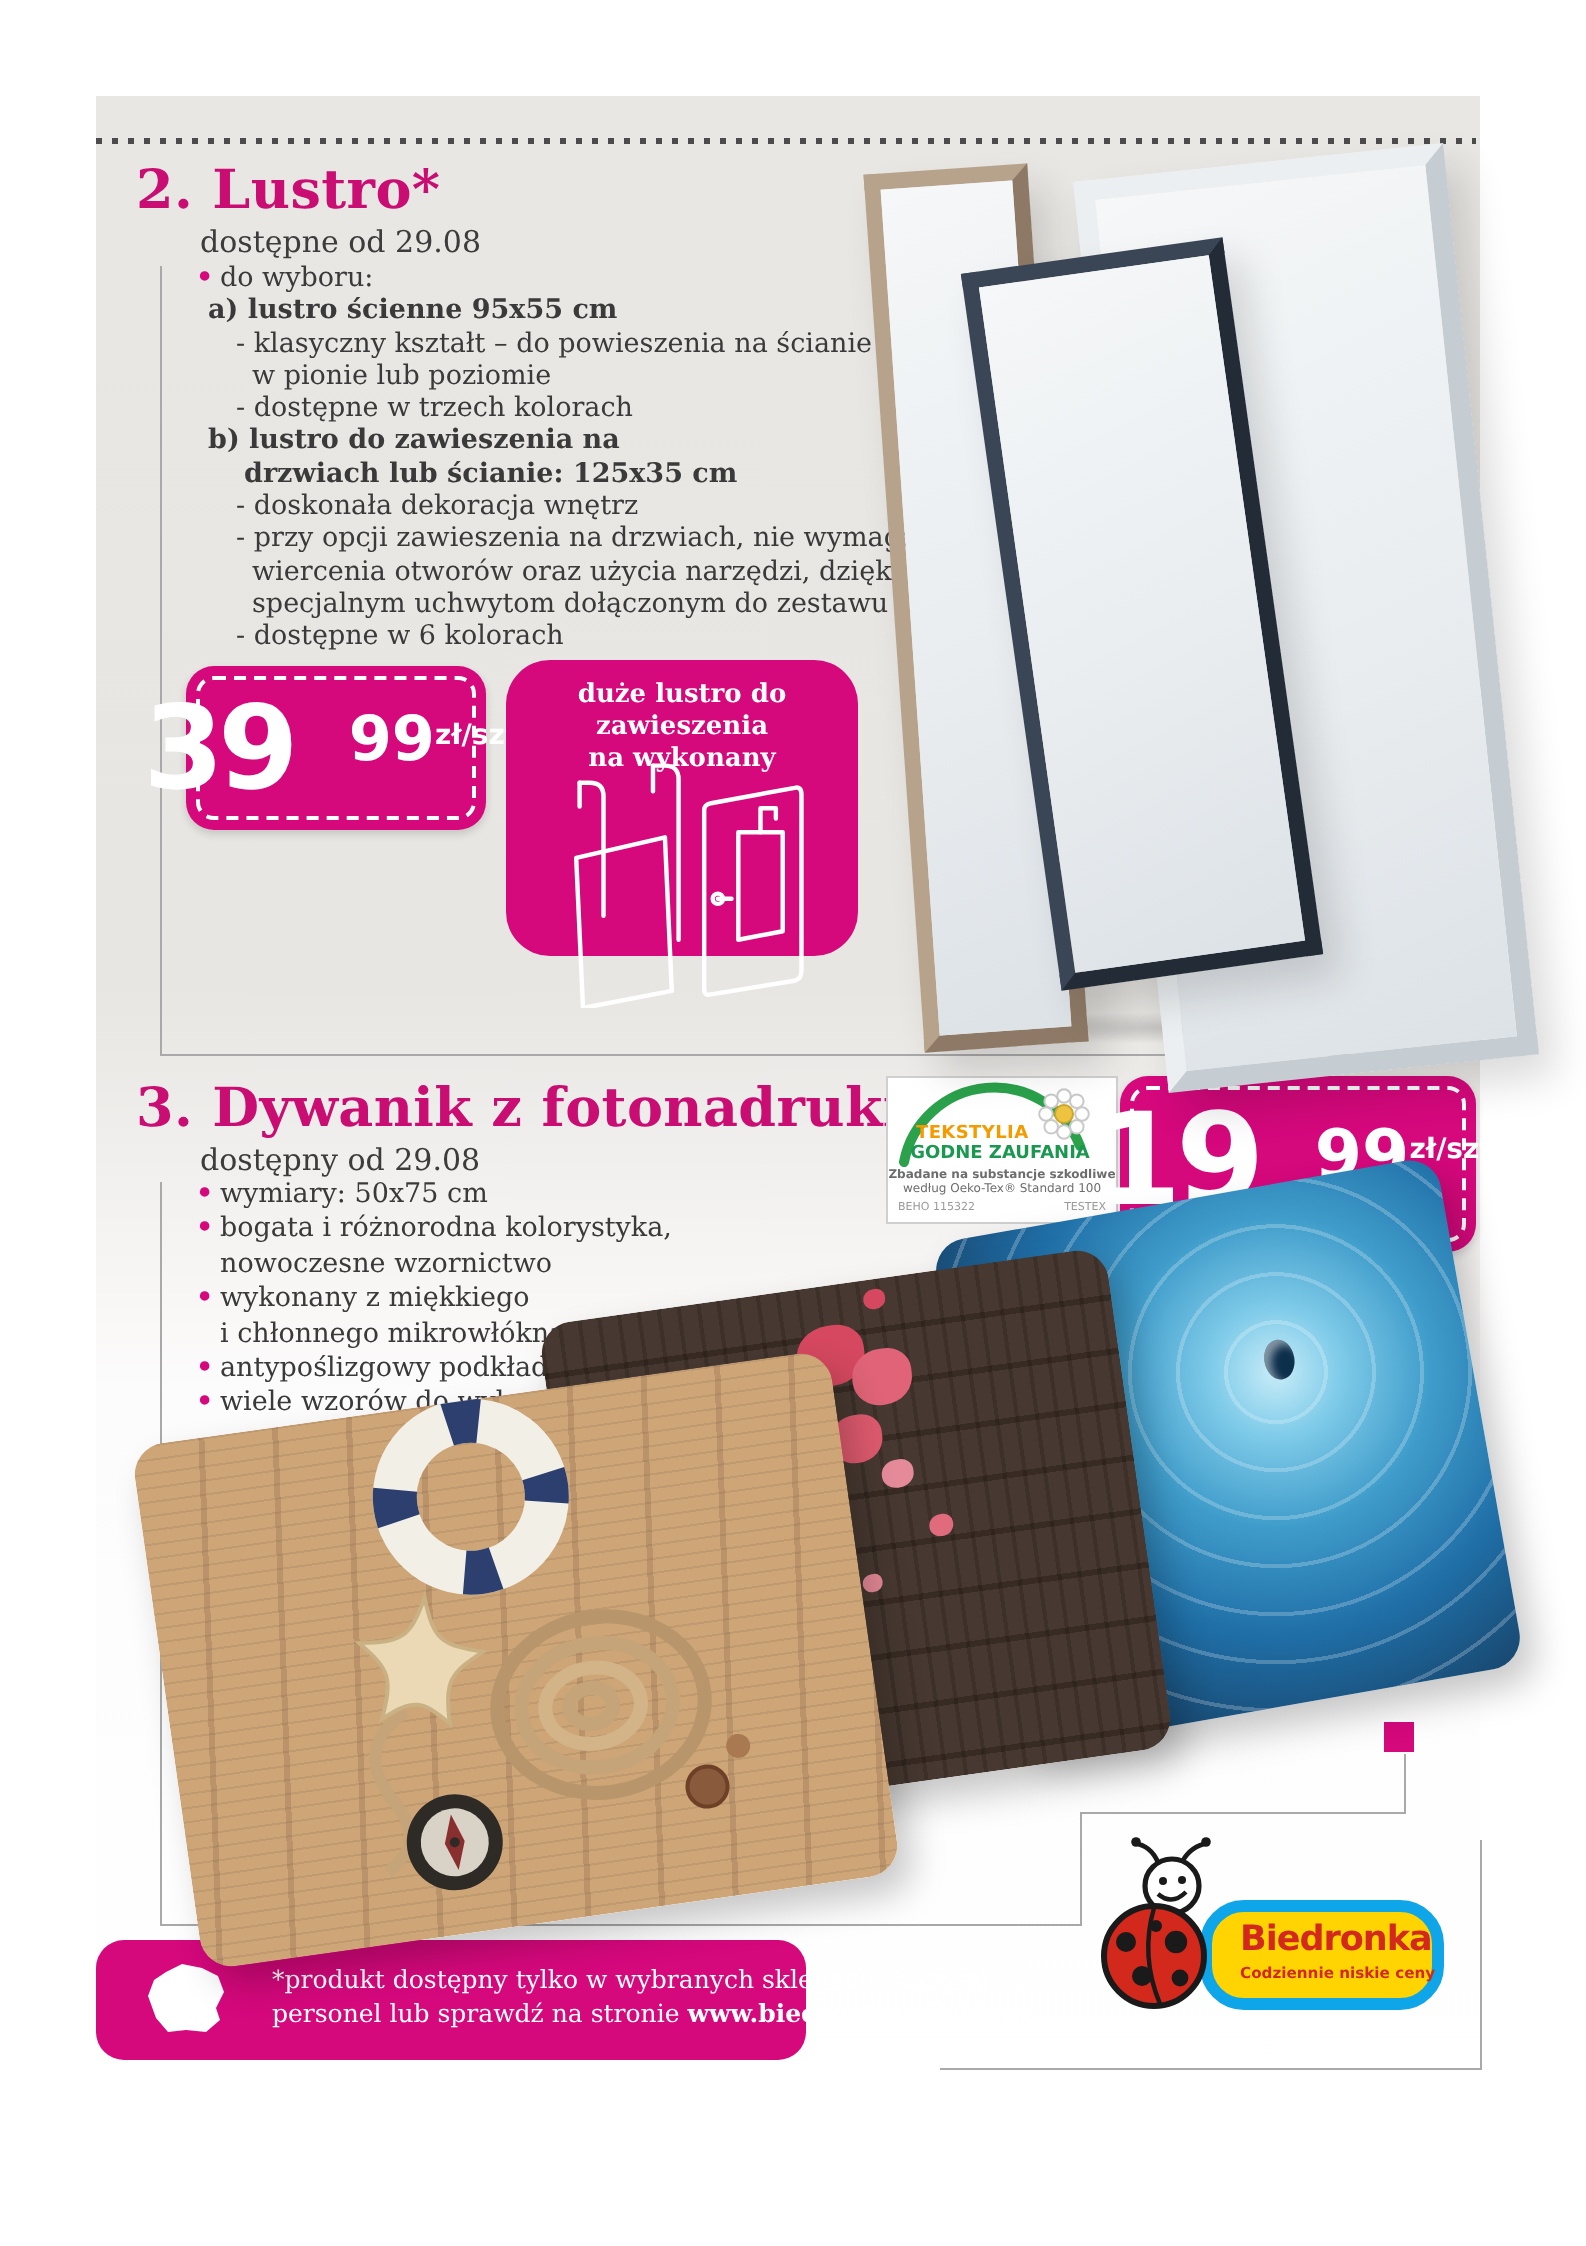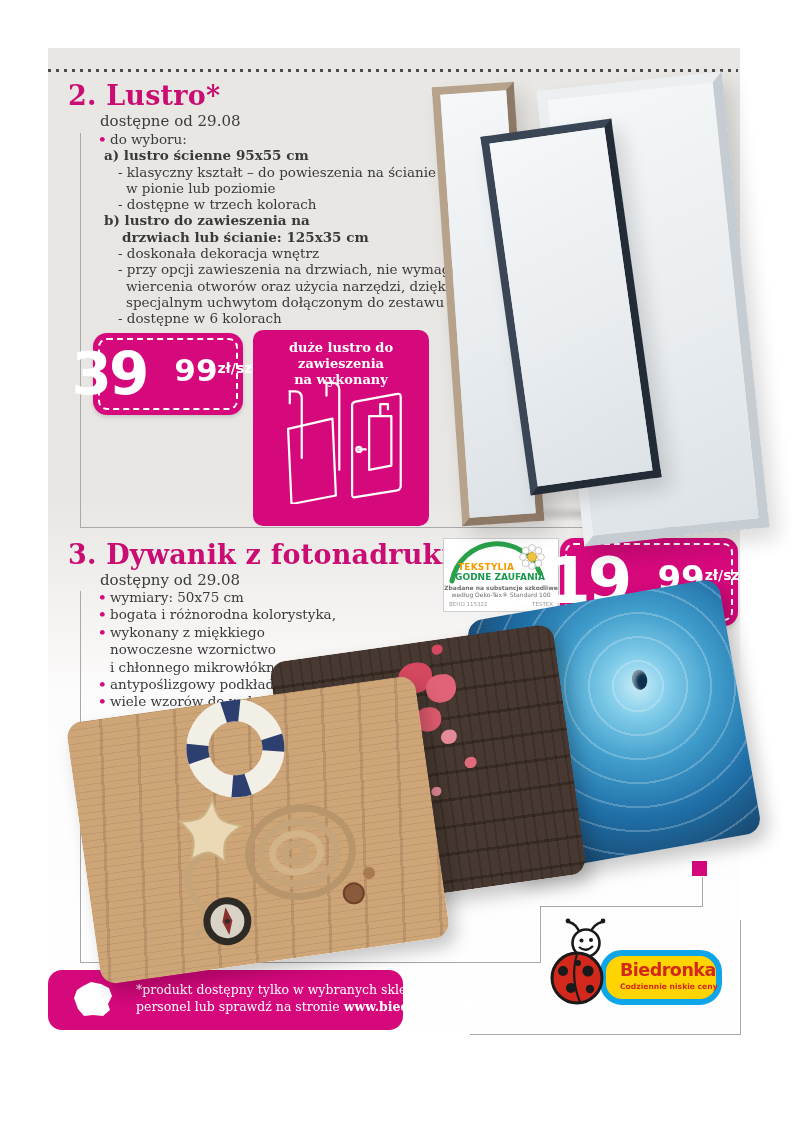--- a/index.html
+++ b/index.html
@@ -27,21 +27,21 @@
   .badge .dashed{position:absolute;inset:5px;border:2px dashed #ffffff;border-radius:9px;}
   .badge .inner{position:absolute;inset:0;display:flex;align-items:center;justify-content:center;
     color:#fff;font-family:"DejaVu Sans",sans-serif;font-weight:bold;gap:25px;}
   .badge .amount{font-size:58px;line-height:.9;letter-spacing:-3px;}
   .badge .col{display:flex;flex-direction:row;align-items:flex-start;margin-left:3px;margin-top:-8px;}
   .badge .cents{font-size:31px;line-height:.85;}
   .badge .unit{font-size:14px;margin-top:3px;}
   .badge.big .amount{font-size:64px;}
   .badge.big .cents{font-size:34px;}
   
-  .infobox{position:absolute;left:253px;top:330px;width:176px;height:196px;background:#d5087c;border-radius:10px;}
+  .infobox{position:absolute;left:253px;top:330px;width:176px;height:148px;background:#d5087c;border-radius:22px;}
   .infobox .cap{position:absolute;top:10px;left:0;right:0;text-align:center;color:#fff;
     font-size:13px;font-weight:bold;line-height:16px;}
   
   .mirror{position:absolute;box-shadow:8px 12px 20px rgba(0,0,0,.14);}
   .mirror .glass{position:absolute;inset:0;background:linear-gradient(160deg,#f5f7f8 0%,#e9edf0 55%,#dde2e6 100%);}
   .m-brown{left:447px;top:84px;width:66px;height:424px;border:8px solid;
     border-color:#b7a28c #8d7965 #8d7965 #b7a28c;transform:rotate(-4deg);z-index:2;}
   .m-white{left:560px;top:80px;width:166px;height:438px;border:10px solid;
     border-color:#eceff1 #c5ccd2 #c5ccd2 #eceff1;transform:rotate(-6deg);z-index:3;}
   .m-navy{left:505px;top:126px;width:116px;height:346px;border:8px solid;
@@ -170,22 +170,22 @@
   <div class="line" style="left:540px;top:906px;width:1px;height:57px;"></div>
   <div class="line" style="left:540px;top:906px;width:163px;height:1px;"></div>
   <div class="line" style="left:702px;top:877px;width:1px;height:30px;"></div>
   <div class="sq" style="left:692px;top:861px;"></div>
   <div class="line" style="left:740px;top:920px;width:1px;height:115px;"></div>
   <div class="line" style="left:470px;top:1034px;width:271px;height:1px;"></div>
 
   <div class="list s3list" style="left:98px;top:589px;">
     <div class="li dot">wymiary: 50x75 cm</div>
     <div class="li dot">bogata i różnorodna kolorystyka,</div>
+    <div class="li">nowoczesne wzornictwo</div>
     <div class="li dot">wykonany z miękkiego</div>
-    <div class="li">nowoczesne wzornictwo</div>
     <div class="li">i chłonnego mikrowłókna</div>
     <div class="li dot">antypoślizgowy podkład</div>
     <div class="li dot">wiele wzorów do wyboru</div>
   </div>
 
   <div class="cert">
     <svg width="114" height="72" viewBox="0 0 114 72" style="position:absolute;left:0;top:0;">
       <path d="M8 42 A46 46 0 0 1 96 34" fill="none" stroke="#2aa14a" stroke-width="5" stroke-linecap="round"></path>
       <g>
         <circle cx="88" cy="18" r="4.5" fill="#eec33f" stroke="#caa52f" stroke-width="1"></circle>

